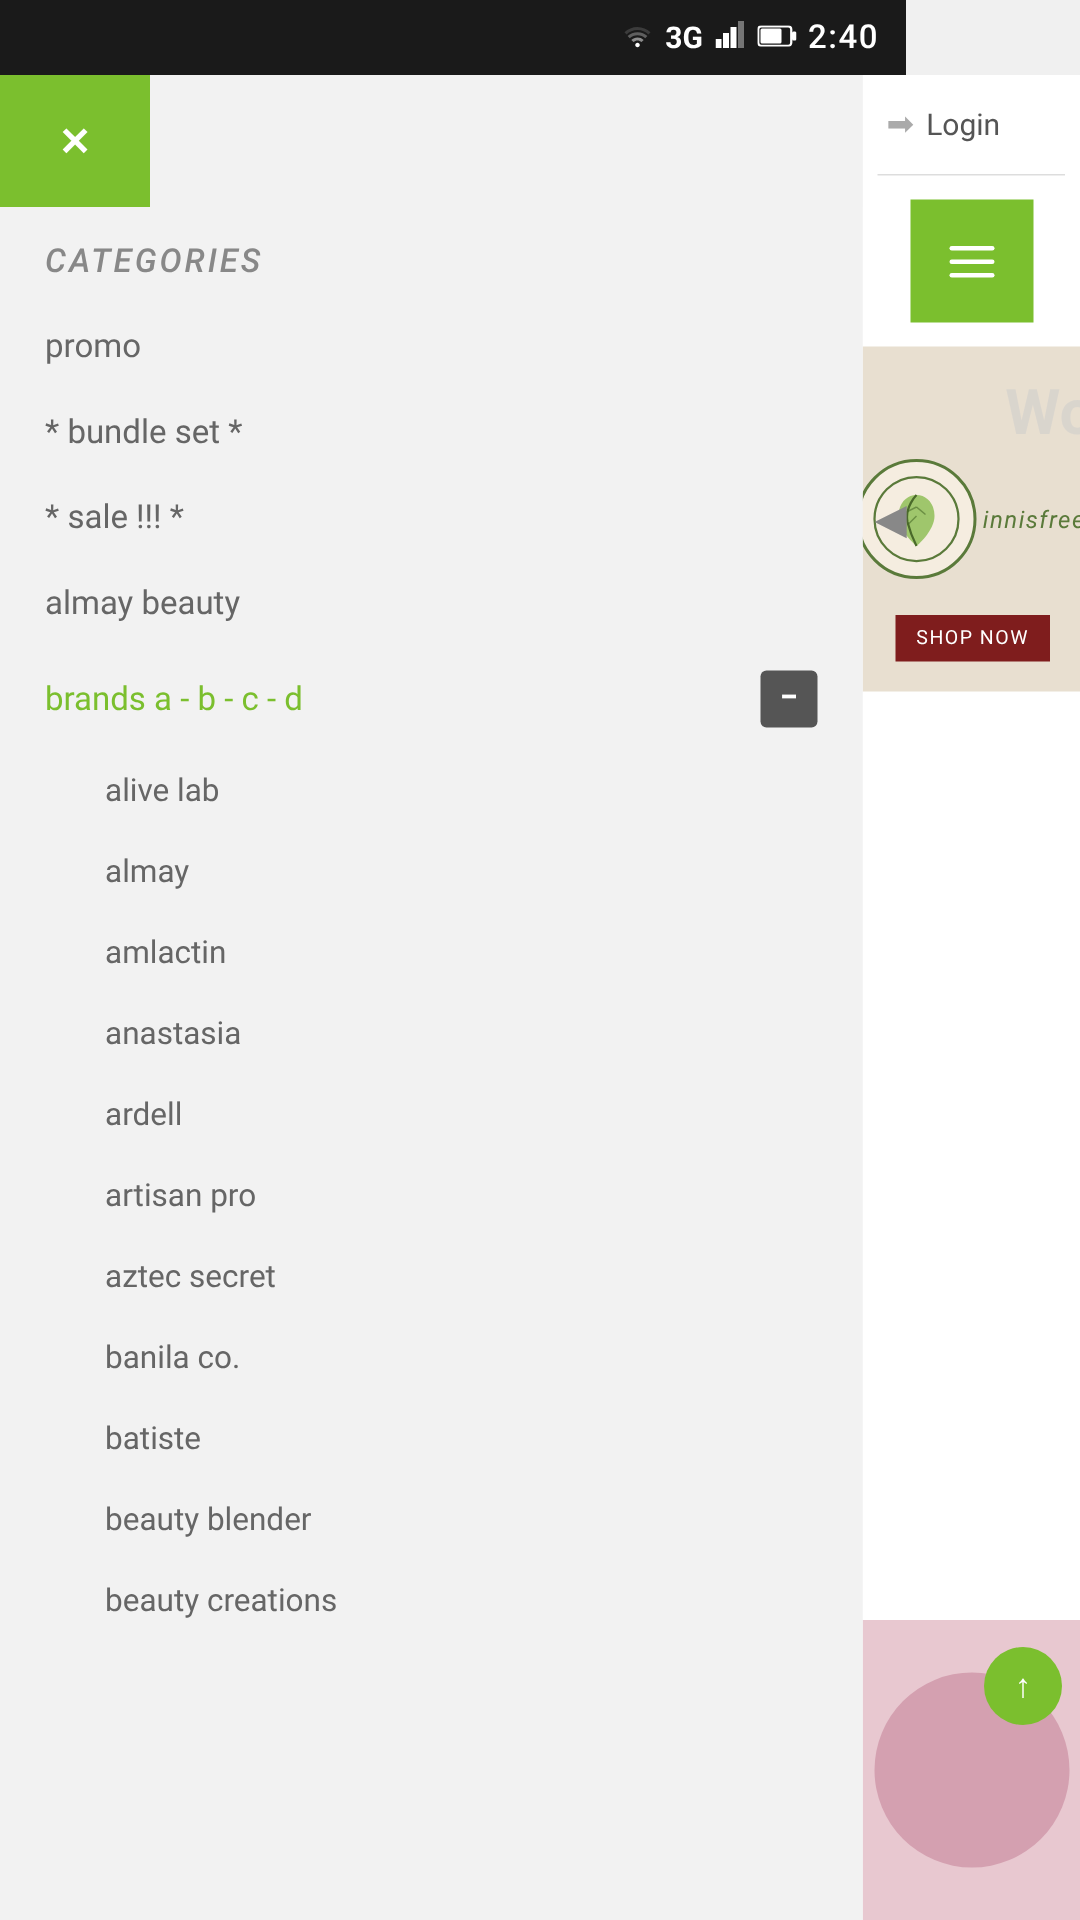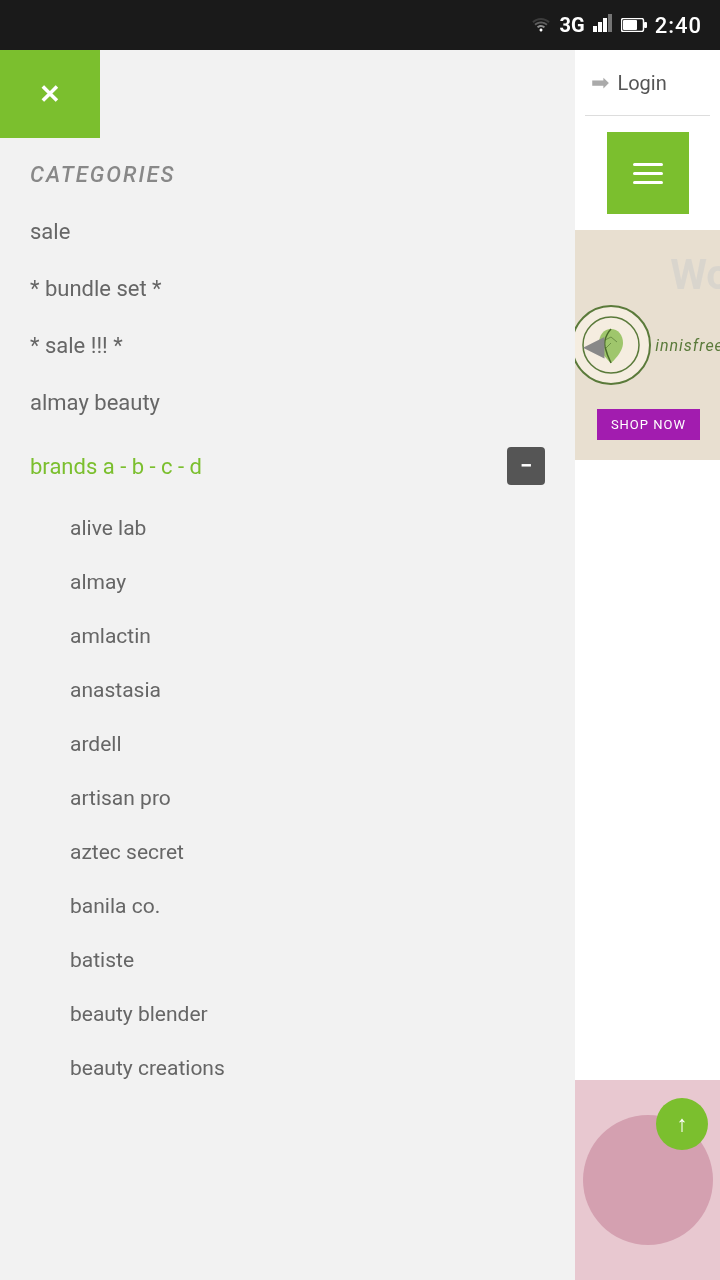--- a/index.html
+++ b/index.html
@@ -9,21 +9,21 @@
       width: 720px;
       height: 1280px;
       font-family: 'Roboto', Arial, sans-serif;
       background: #f0f0f0;
       overflow: hidden;
       position: relative;
     }
 
     
     .status-bar {
-      width: 720px;
+      width: 604px;
       height: 50px;
       background: #1a1a1a;
       display: flex;
       align-items: center;
       justify-content: flex-end;
       padding: 0 18px;
       gap: 10px;
       position: relative;
       z-index: 100;
     }
@@ -261,21 +261,21 @@
       transform: translateY(-50%);
       color: #888;
       font-size: 28px;
       cursor: pointer;
     }
 
     .shop-now-btn {
       position: absolute;
       bottom: 20px;
       right: 20px;
-      background: #a21caf;
+      background: #7f1d1d;
       color: white;
       font-size: 13px;
       padding: 8px 14px;
       letter-spacing: 1px;
       cursor: pointer;
     }
 
     
     .scroll-top-btn {
       position: absolute;
@@ -356,21 +356,21 @@
     <div class="sidebar-header">
       <div class="close-btn-area">
         <span>✕</span>
       </div>
       <div class="sidebar-header-right"></div>
     </div>
 
     <div class="categories-heading">CATEGORIES</div>
 
     <div class="nav-item">
-      <span>sale</span>
+      <span>promo</span>
     </div>
 
     <div class="nav-item">
       <span>* bundle set *</span>
     </div>
 
     <div class="nav-item">
       <span>* sale !!! *</span>
     </div>
 

